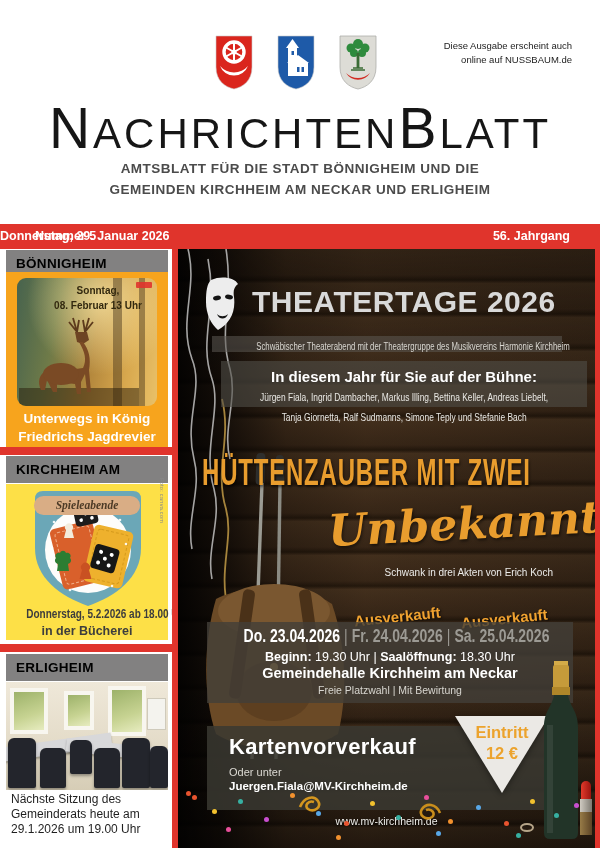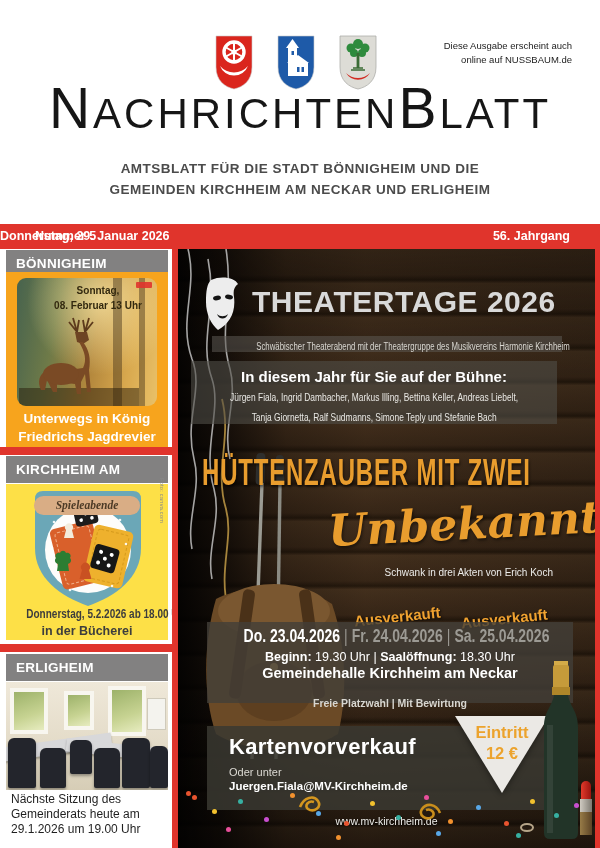--- a/index.html
+++ b/index.html
@@ -2,35 +2,35 @@
 <html><head>
 <meta charset="utf-8">
 <style>
   html,body{margin:0;padding:0;background:#fff;}
   #page{position:relative;width:600px;height:848px;overflow:hidden;background:#fff;
         font-family:"Liberation Sans",sans-serif;}
   
   .crest{position:absolute;top:33px;}
   .online-note{position:absolute;top:39px;right:28px;width:170px;text-align:right;
         font-size:9.5px;line-height:1.45;color:#222;}
-  .main-title{position:absolute;top:80px;left:0;width:600px;text-align:center;
+  .main-title{position:absolute;top:100px;left:0;width:600px;text-align:center;
         color:#161616;font-weight:300;letter-spacing:3px;white-space:nowrap;}
   .main-title .t-big{font-size:57px;line-height:56px;}
   .main-title .t-small{font-size:42px;line-height:56px;}
   .masthead-sub{position:absolute;top:159px;left:0;width:600px;text-align:center;
         font-size:13.5px;font-weight:700;color:#4b4b4b;letter-spacing:.5px;line-height:1.55;}
   
   .issue-bar{position:absolute;top:224px;left:0;width:600px;height:25px;background:#e0342c;
         color:#fff;font-size:12.5px;font-weight:700;}
   .issue-bar .left{position:absolute;left:35px;top:5px;}
   .issue-bar .center{position:absolute;left:0;width:484px;top:5px;}
   .issue-bar .right{position:absolute;right:30px;top:5px;}
   
   .side-head{position:absolute;left:6px;width:162px;height:27px;background:#828181;
-        color:#ffffff;font-size:13.5px;line-height:27px;font-weight:700;letter-spacing:.3px;
+        color:#000000;font-size:13.5px;line-height:27px;font-weight:700;letter-spacing:.3px;
         padding-left:10px;box-sizing:border-box;}
   .red-divider{position:absolute;left:0;width:172px;height:8px;background:#e0342c;}
   
   .deer-card{position:absolute;left:6px;top:272px;width:162px;height:175px;background:#f7a41d;}
   .deer-img{position:absolute;left:11px;top:6px;width:140px;height:128px;border-radius:9px;overflow:hidden;
         background:radial-gradient(circle at 60% 18%, rgba(255,236,170,.75), rgba(255,236,170,0) 55%),
         linear-gradient(100deg,#47634e 0%,#6e7a48 28%,#b3873c 55%,#d8a84e 78%,#e9c169 100%);}
   .trunk{position:absolute;top:0;height:100%;background:rgba(66,48,24,.45);}
   .deer-date{position:absolute;top:5px;left:26px;right:4px;text-align:center;
         font-size:10px;font-weight:700;color:#33290f;line-height:1.5;}
@@ -66,21 +66,21 @@
           repeating-linear-gradient(180deg,#4d3722 0px,#3e2b1a 26px,#271a0e 31px,#48331f 34px);}
   .poster *{box-sizing:border-box;}
   .ribbons{position:absolute;left:0;top:0;}
   .mask{position:absolute;left:26px;top:27px;}
   .poster-title{position:absolute;left:74px;top:38px;font-size:30px;line-height:30px;font-weight:800;
         color:#d9d9d9;letter-spacing:.5px;white-space:nowrap;}
   .poster-subbar{position:absolute;left:34px;top:87px;width:350px;height:16px;background:rgba(92,90,83,.55);
         text-align:center;}
   .poster-subbar span{display:inline-block;transform:scaleX(.78);transform-origin:center;white-space:nowrap;
         font-size:10px;line-height:16px;color:#d9d7d1;}
-  .cast-box{position:absolute;left:13px;top:112px;width:366px;height:63px;background:rgba(80,78,71,.6);
+  .cast-box{position:absolute;left:43px;top:112px;width:366px;height:46px;background:rgba(80,78,71,.6);
         text-align:center;padding-top:7px;}
   .cast-box .heading{font-size:15px;font-weight:800;color:#fff;}
   .cast-box .line{margin-top:2px;}
   .cast-box .line span{display:inline-block;transform:scaleX(.8);transform-origin:center;white-space:nowrap;
         font-size:10.5px;color:#e9e8e4;}
   .play-title{position:absolute;left:24px;top:202px;font-size:30px;font-weight:700;color:#e99d2e;
         letter-spacing:1px;white-space:nowrap;transform:scale(.8,1.25);transform-origin:left top;
         text-shadow:1px 2px 3px rgba(0,0,0,.6);}
   .play-script{position:absolute;left:150px;top:250px;width:240px;text-align:center;
         font-family:"DejaVu Serif",serif;font-style:italic;font-weight:700;font-size:44px;color:#e99d2e;
@@ -90,21 +90,21 @@
         text-shadow:1px 1px 2px rgba(0,0,0,.6);white-space:nowrap;}
   .dates-box{position:absolute;left:29px;top:373px;width:366px;height:81px;background:rgba(66,63,56,.8);
         text-align:center;padding-top:4px;}
   .dates-line{transform:scaleX(.8);transform-origin:center;white-space:nowrap;font-size:17.5px;font-weight:700;}
   .dates-line .d1{color:#fff;}
   .dates-line .sep{color:#9a9892;margin:0 5px;font-weight:400;}
   .dates-line .d2,.dates-line .d3{color:#9c9a94;}
   .info-line{margin-top:3px;font-size:12.5px;color:#fff;white-space:nowrap;}
   .info-line b{font-weight:800;}
   .venue-line{margin-top:1px;font-size:14.5px;font-weight:800;color:#fff;}
-  .seating-line{margin-top:16px;font-size:10.5px;color:#d8d6d0;font-weight:bold;}
+  .seating-line{margin-top:3px;font-size:10.5px;color:#d8d6d0;}
   .tickets-box{position:absolute;left:29px;top:477px;width:348px;height:84px;background:rgba(58,56,49,.85);
         padding:8px 0 0 22px;}
   .tickets-box .heading{font-size:22px;font-weight:800;color:#fff;letter-spacing:.3px;}
   .tickets-cols{display:flex;margin-top:6px;}
   .tickets-cols .col1{width:148px;}
   .tickets-cols .store{font-size:12px;font-weight:800;color:#fff;}
   .tickets-cols .addr{font-size:11px;color:#dcdad3;line-height:1.35;}
   .tickets-cols .or{font-size:11px;color:#dcdad3;}
   .tickets-cols .email{font-size:11.5px;font-weight:800;color:#fff;margin-top:2px;white-space:nowrap;}
   .triangle{position:absolute;left:277px;top:467px;width:0;height:0;

